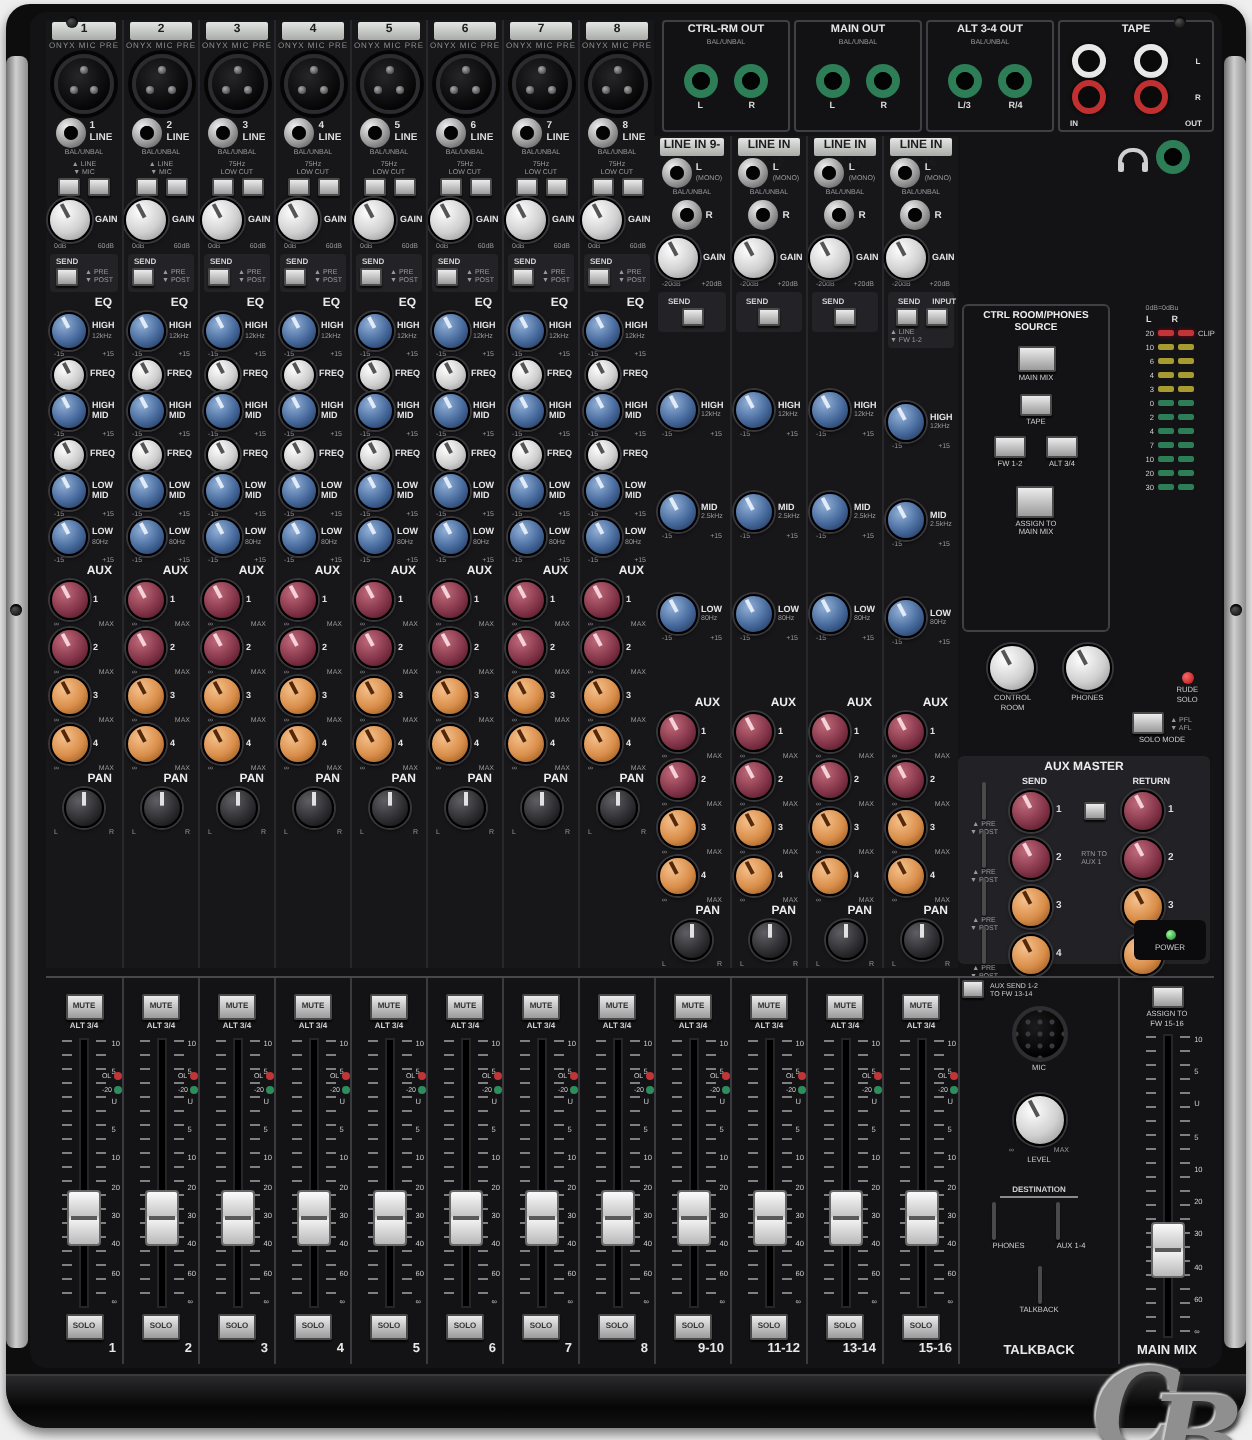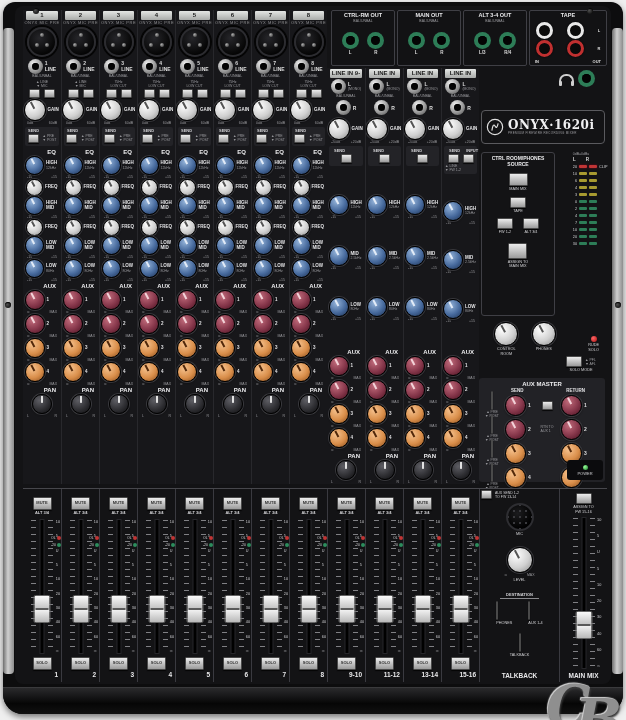--- a/index.html
+++ b/index.html
@@ -1883,30 +1883,20 @@
             <div>R</div>
           </div>
         </div>
       </div>
 
     <div class="master-zone">
       <div class="phones-row">
         <span class="hp"></span>
         <span class="jack lg"></span>
       </div>
-      <div class="brand">
-        <svg width="18" height="18" viewBox="0 0 20 20">
-          <circle cx="10" cy="10" r="8.5" fill="none" stroke="#e0e0e0" stroke-width="1.3"></circle>
-          <path d="M6.5 14 Q8 5 10 9 Q12 13 13.5 6" fill="none" stroke="#e0e0e0" stroke-width="1.3"></path>
-        </svg>
-        <div>
-          <div class="bt">ONYX·1620i</div>
-          <div class="bs">PREMIUM FIREWIRE RECORDING MIXER</div>
-        </div>
-      </div>
 
       <div class="srcbox">
         <div class="t">CTRL ROOM/PHONES</div>
         <div class="t">SOURCE</div>
         <div style="margin-top:6px;display:flex;flex-direction:column;align-items:center">
           <span class="btn btn-md"></span>
           <span class="blabel">MAIN MIX</span>
         </div>
         <div style="margin-top:5px;display:flex;flex-direction:column;align-items:center">
           <span class="btn btn-sm"></span>

